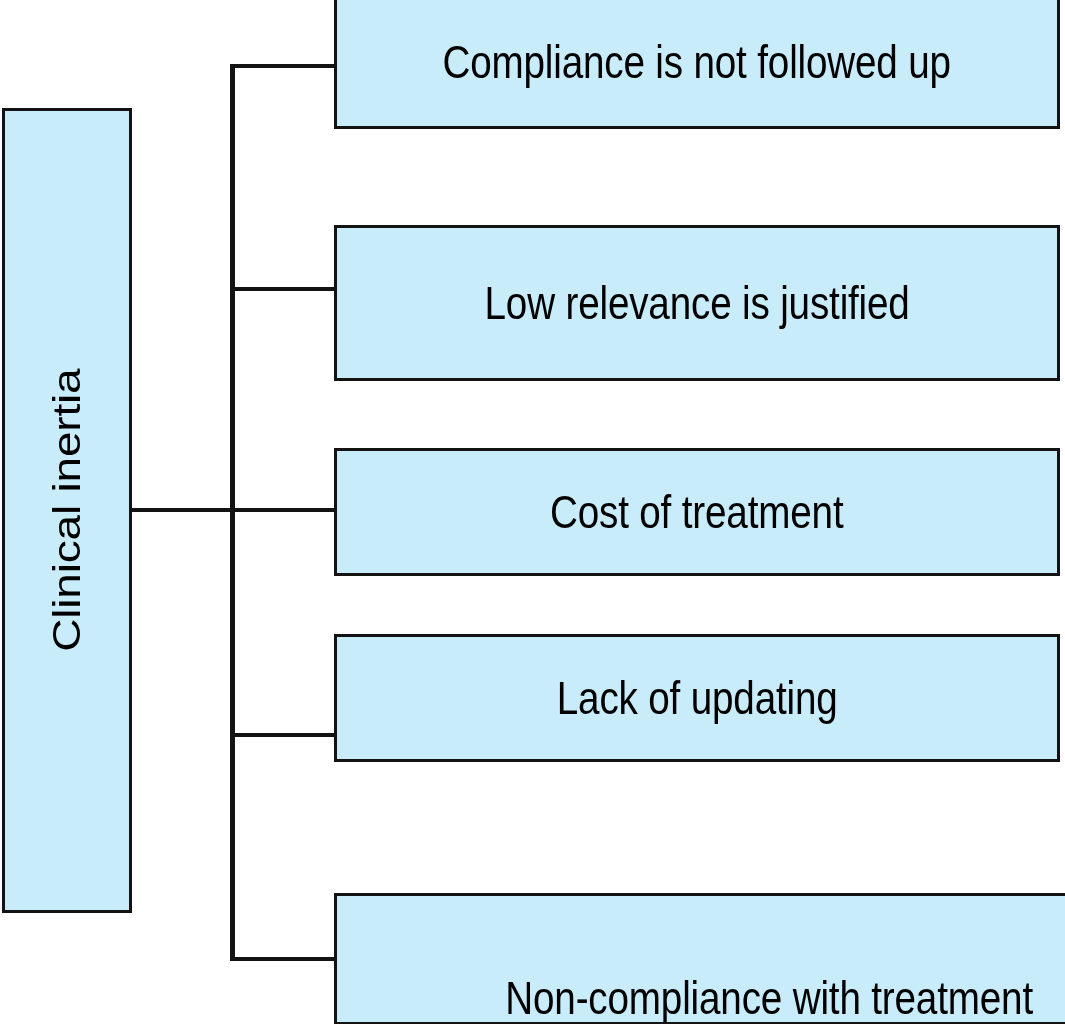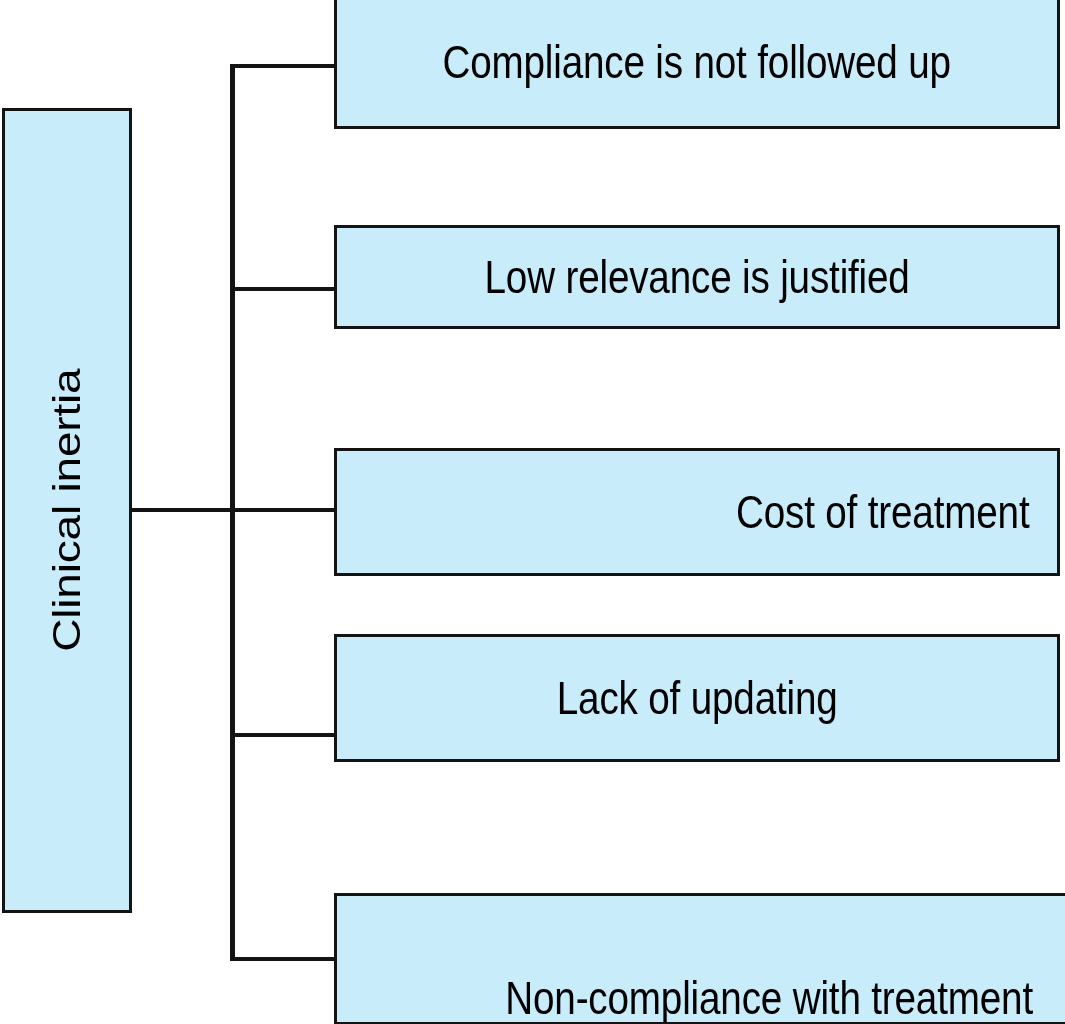--- a/index.html
+++ b/index.html
@@ -44,21 +44,21 @@
     top: 108px;
     width: 130px;
     height: 805px;
   }
   #node-root .node-label {
     transform: rotate(-90deg) scaleY(0.84);
     transform-origin: center center;
   }
   
   #node-branch-0 { left: 334px; top: -4px;  width: 726px; height: 133px; }
-  #node-branch-1 { left: 334px; top: 225px; width: 726px; height: 104px; }
+  #node-branch-1 { left: 334px; top: 225px; width: 726px; height: 156px; }
   #node-branch-2 { left: 334px; top: 448px; width: 726px; height: 128px; }
   #node-branch-3 { left: 334px; top: 634px; width: 726px; height: 128px; }
   #node-branch-4 { left: 334px; top: 893px; width: 870px; height: 132px; align-items: flex-end; }
 
   
   .conn {
     position: absolute;
     background: #131313;
   }
   .conn-h { height: 4px; }
@@ -93,21 +93,21 @@
   </div>
 
   <div class="node-box" id="node-branch-0" style="background: rgb(200, 236, 250); border-color: rgb(19, 19, 19);">
     <span class="node-label" style="color: rgb(0, 0, 0);">Compliance is not followed up</span>
   </div>
 
   <div class="node-box" id="node-branch-1" style="background: rgb(200, 236, 250); border-color: rgb(19, 19, 19);">
     <span class="node-label" style="color: rgb(0, 0, 0);">Low relevance is justified</span>
   </div>
 
-  <div class="node-box" id="node-branch-2" style="background: rgb(200, 236, 250); border-color: rgb(19, 19, 19); justify-content: flex-end;">
+  <div class="node-box" id="node-branch-2" style="background: rgb(200, 236, 250); border-color: rgb(19, 19, 19);">
     <span class="node-label" style="color: rgb(0, 0, 0);">Cost of treatment</span>
   </div>
 
   <div class="node-box" id="node-branch-3" style="background: rgb(200, 236, 250); border-color: rgb(19, 19, 19);">
     <span class="node-label" style="color: rgb(0, 0, 0);">Lack of updating</span>
   </div>
 
   <div class="node-box" id="node-branch-4" style="background: rgb(200, 236, 250); border-color: rgb(19, 19, 19);">
     <span class="node-label" style="color: rgb(0, 0, 0);">Non-compliance with treatment</span>
   </div>

